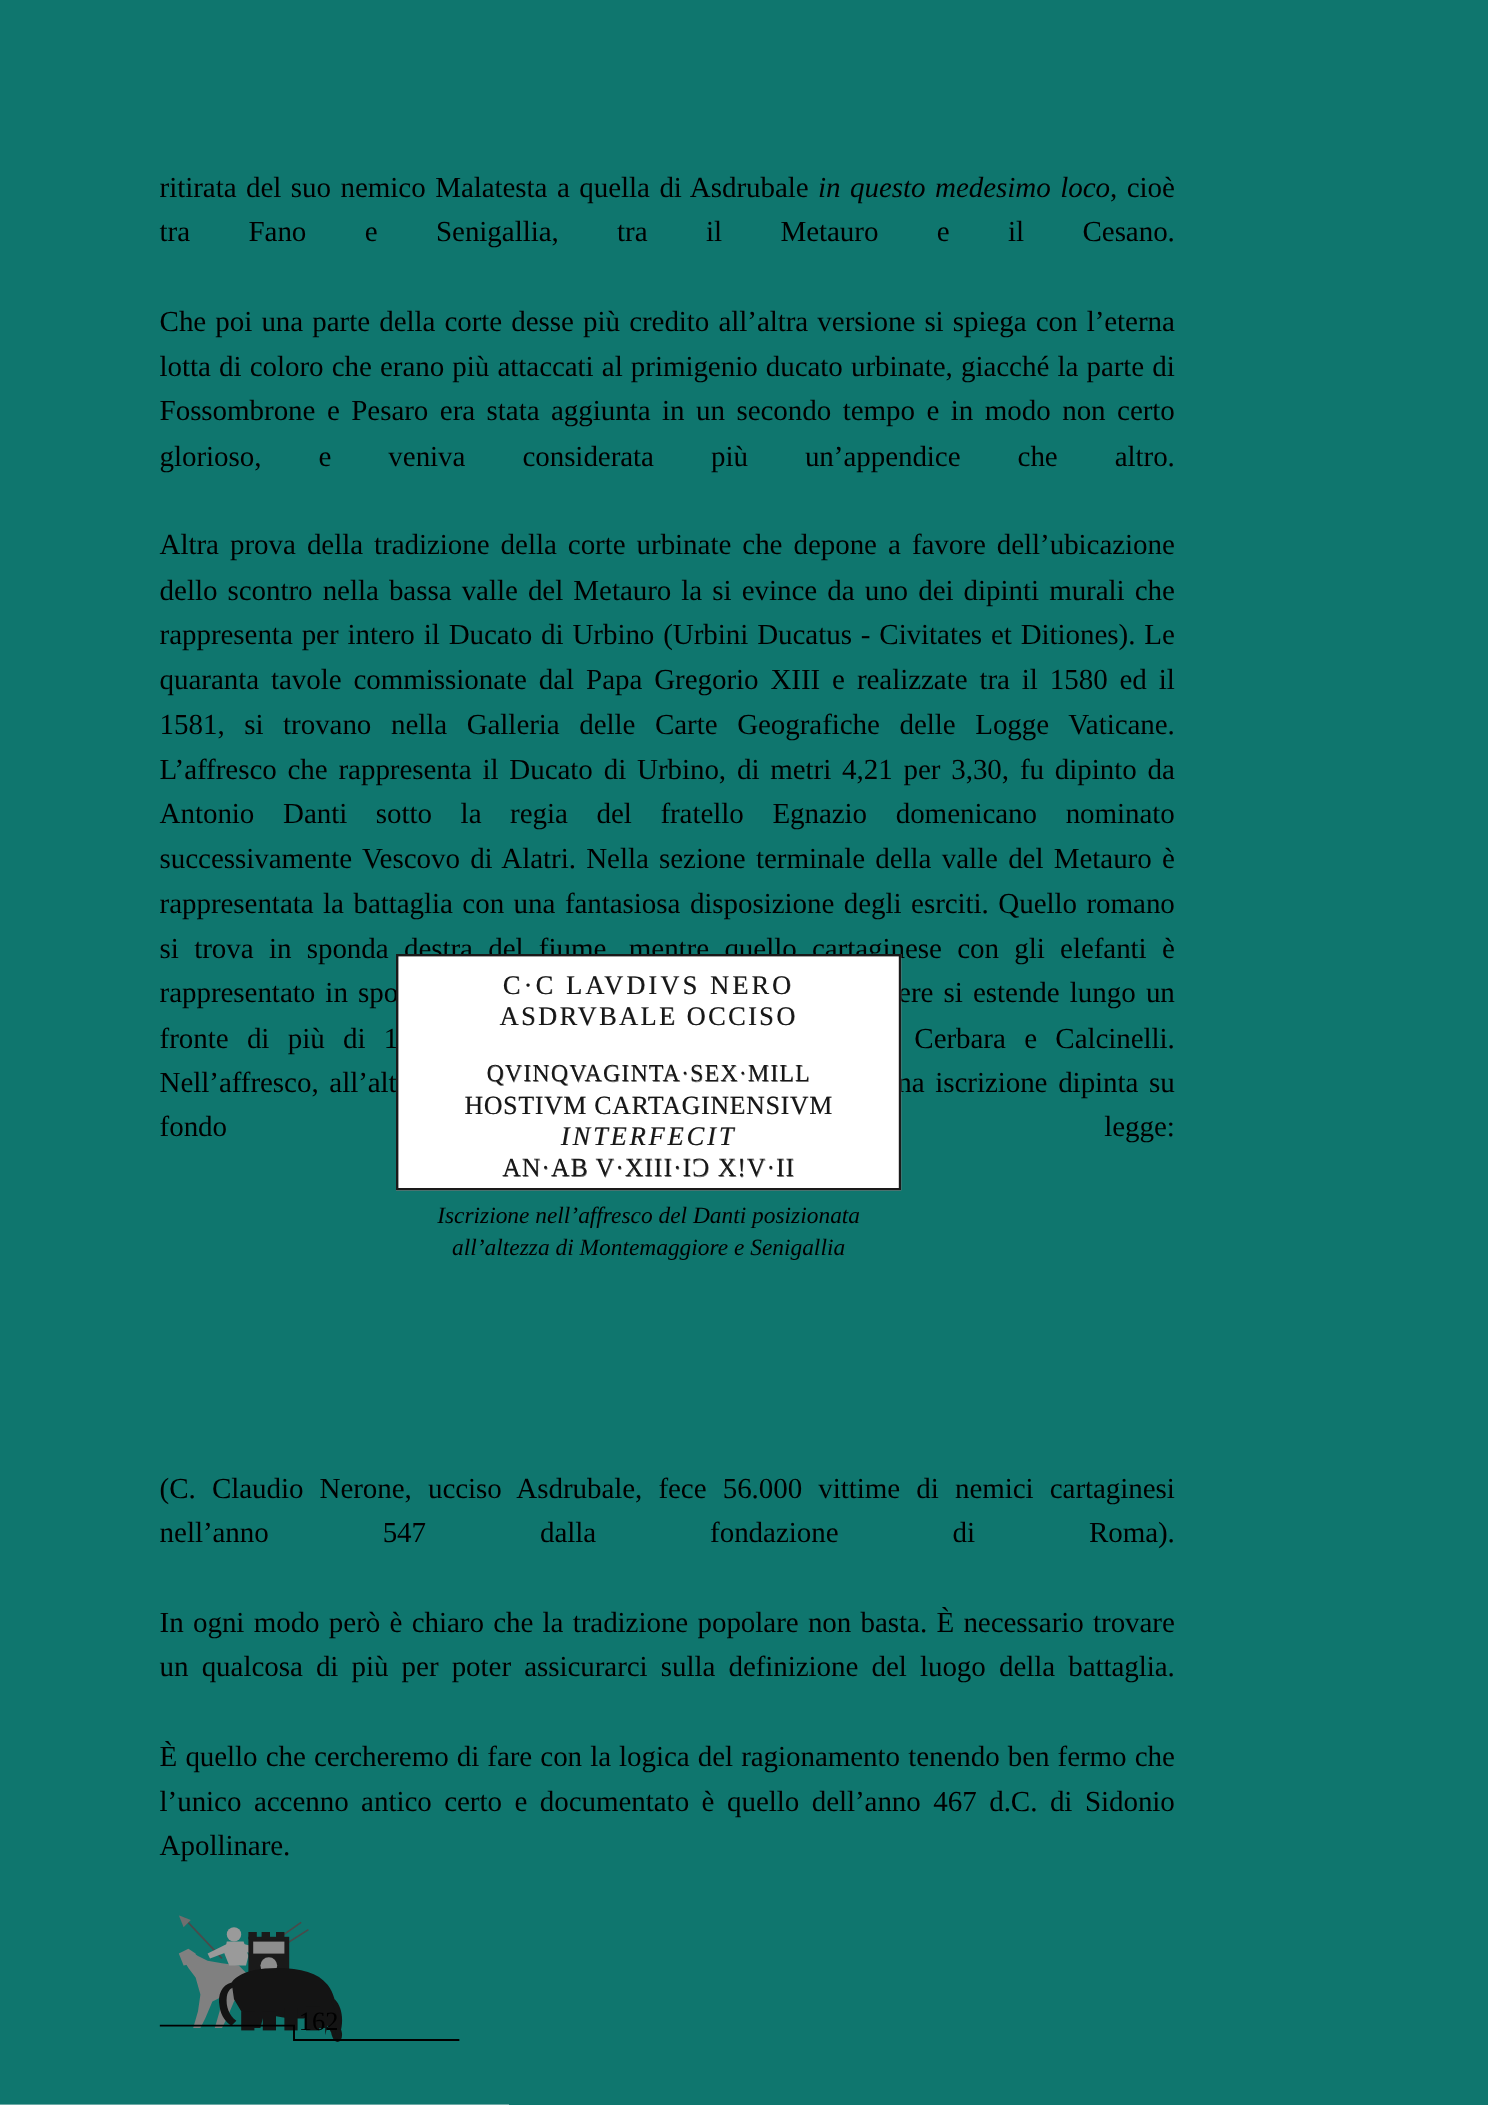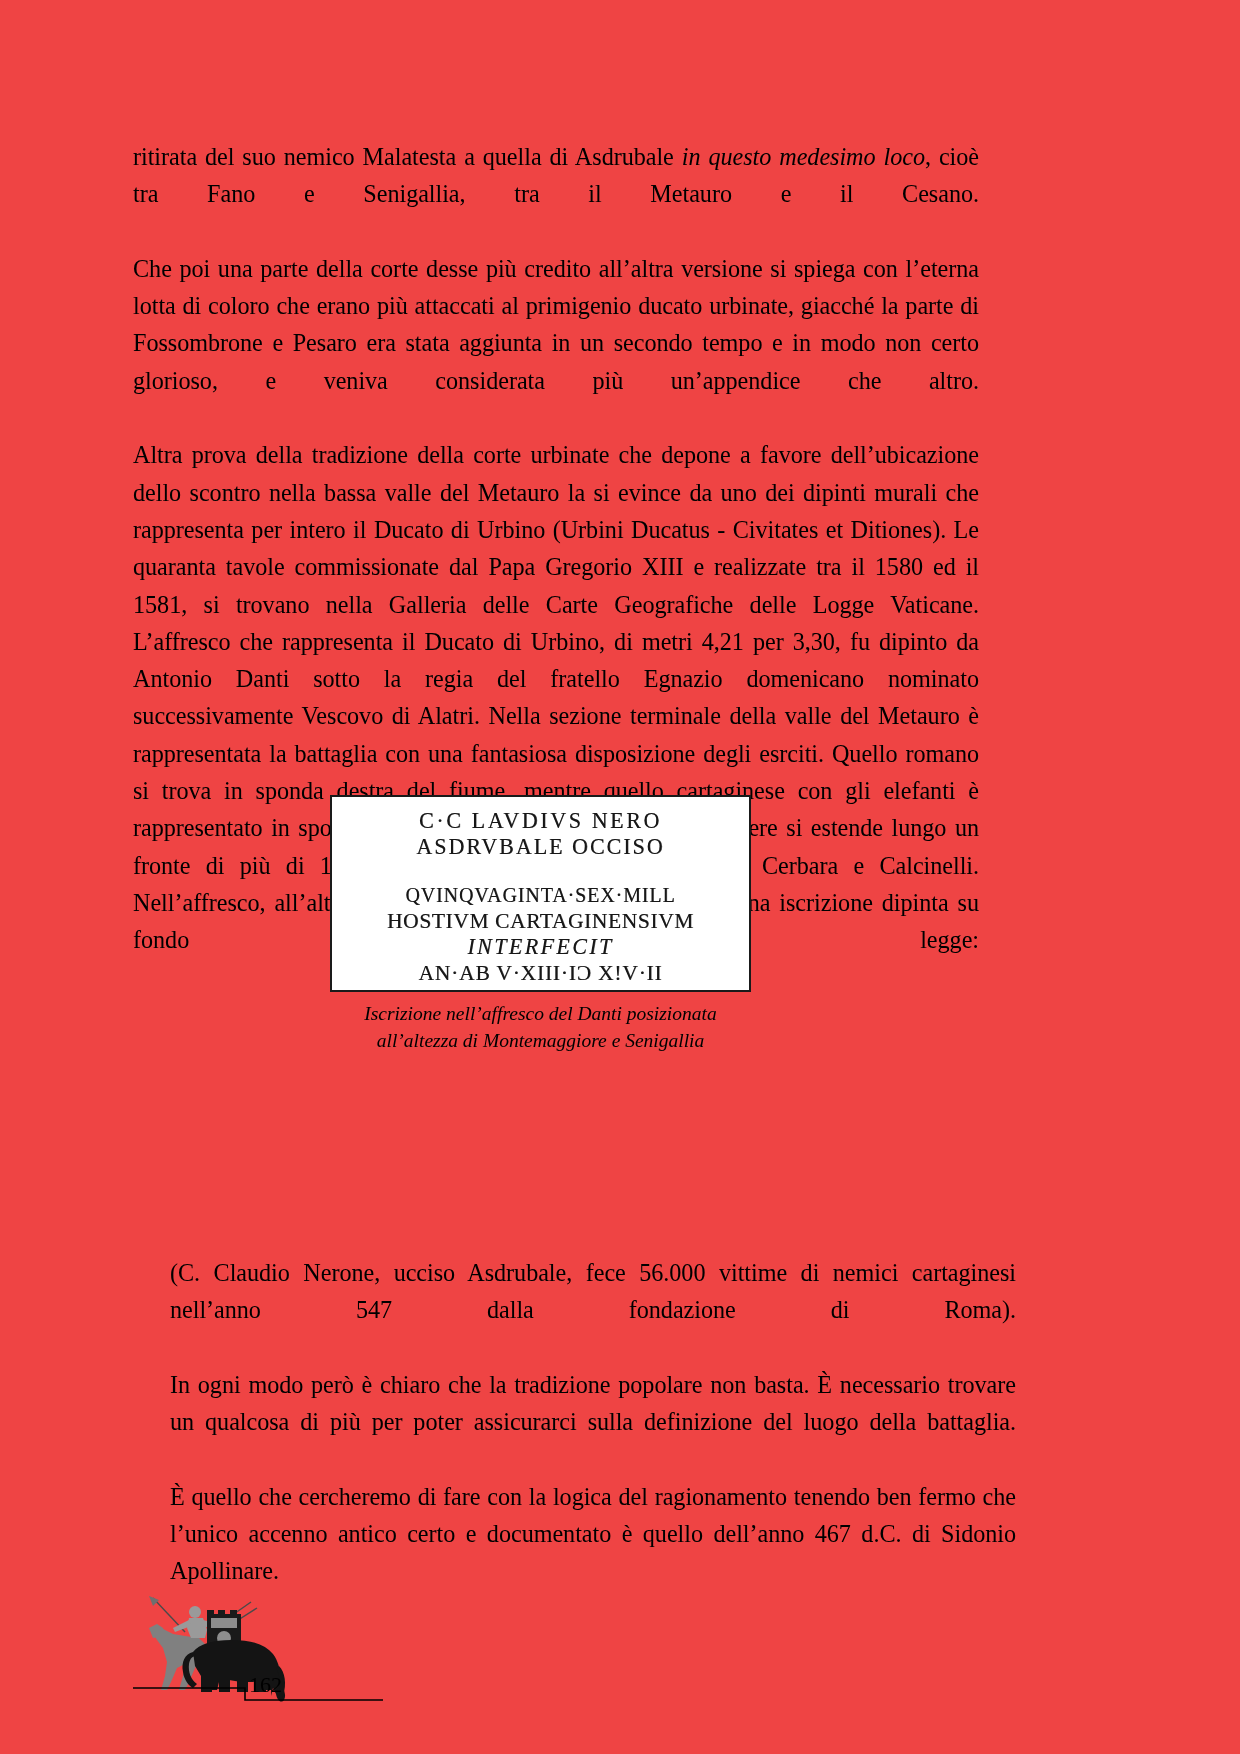--- a/index.html
+++ b/index.html
@@ -5,21 +5,21 @@
 <style>
   html, body {
     margin: 0;
     padding: 0;
     background: #ffffff;
   }
   .page {
     position: relative;
     width: 1240px;
     height: 1754px;
-    background: #ef4444;
+    background: #0f766e;
     margin: 0 auto;
     overflow: hidden;
     font-family: "Liberation Serif", "DejaVu Serif", serif;
     color: #000000;
   }
 
   .content {
     position: absolute;
     left: 133px;
     top: 138px;
@@ -155,21 +155,21 @@
         <div class="ins-line l6">AN·AB V·XIII·IƆ X!V·II</div>
       </div>
     </div>
 
     <div class="caption">
       <div>Iscrizione nell’affresco del Danti posizionata</div>
       <div>all’altezza di Montemaggiore e Senigallia</div>
     </div>
   </div>
 
-  <div class="content" style="top:1254px;margin-left:37px;">
+  <div class="content" style="top:1222px;">
     <p class="body">(C. Claudio Nerone, ucciso Asdrubale, fece 56.000 vittime di nemici cartaginesi nell’anno 547 dalla fondazione di Roma).</p>
     <p class="body">In ogni modo però è chiaro che la tradizione popolare non basta. È necessario trovare un qualcosa di più per poter assicurarci sulla definizione del luogo della battaglia.</p>
     <p class="body">È quello che cercheremo di fare con la logica del ragionamento tenendo ben fermo che l’unico accenno antico certo e documentato è quello dell’anno 467 d.C. di Sidonio Apollinare.</p>
   </div>
 
   <div class="footer">
     <svg class="footer-art" viewBox="0 0 250 120" xmlns="http://www.w3.org/2000/svg">
 
       <g stroke="#4a4a4a" stroke-width="1.4" fill="none">
         <line x1="20" y1="2" x2="52" y2="36"></line>

